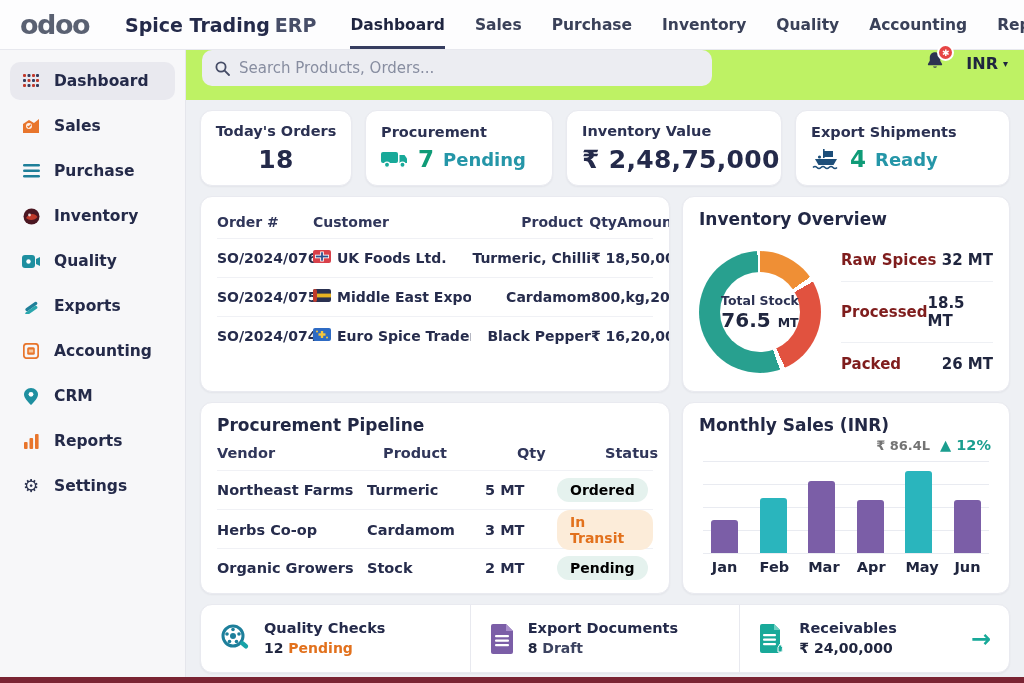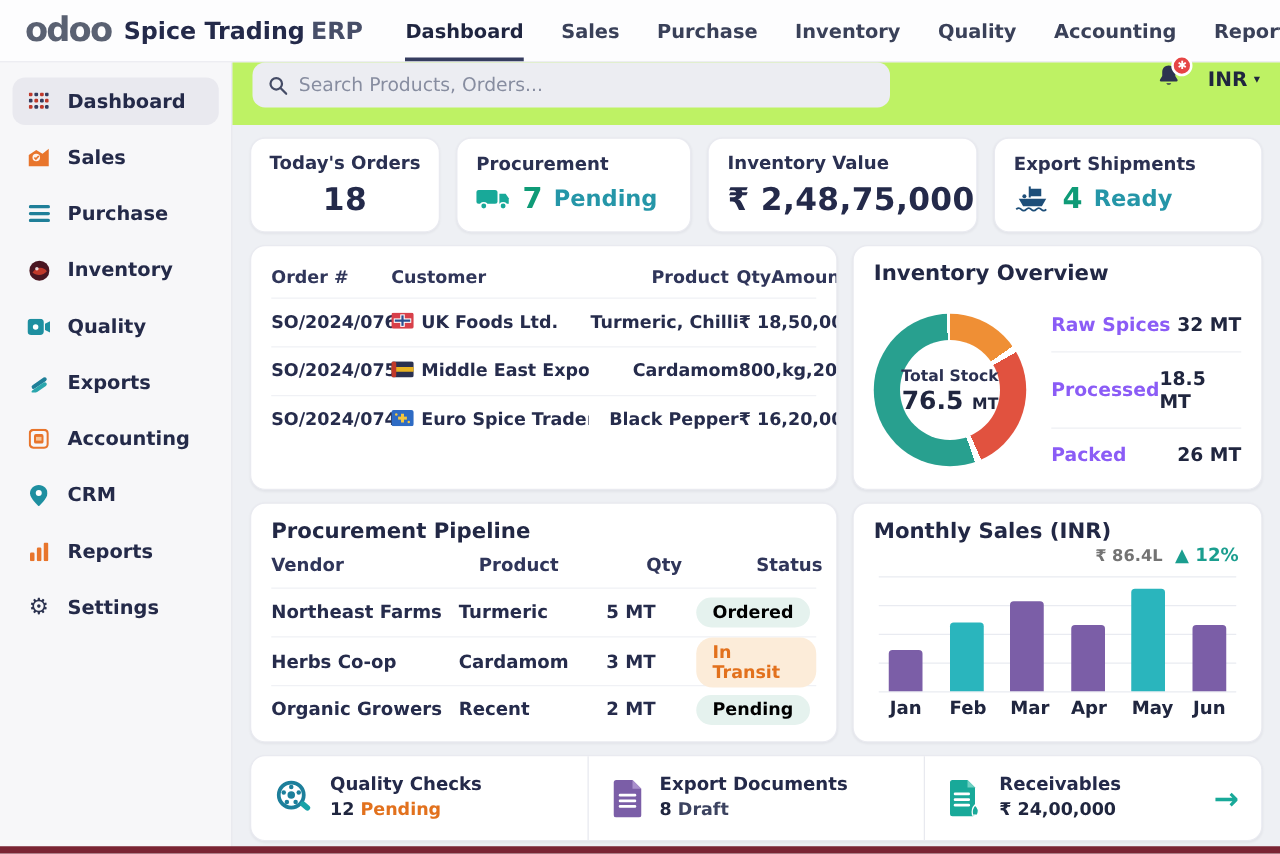--- a/index.html
+++ b/index.html
@@ -1,21 +1,21 @@
 <!DOCTYPE html>
 <html><head>
 <meta charset="utf-8">
 <style>
   * { margin:0; padding:0; box-sizing:border-box; }
   html,body { width:1024px; height:683px; overflow:hidden; }
   body { font-family:"DejaVu Sans","Liberation Sans",sans-serif; background:#eef0f4; color:#262c4c; position:relative; }
 
   
   .topnav { height:50px; background:#fdfdfe; border-bottom:1px solid #e7e8ee; display:flex; align-items:center; padding:0 20px; }
-  .logo { font-size:27px; font-weight:800; color:#5a6172; letter-spacing:-1.5px; margin-right:10px; }
+  .logo { font-size:27px; font-weight:800; color:#5a6172; letter-spacing:-1.5px; margin-right:36px; }
   .brand { font-size:19px; font-weight:800; color:#242a4a; margin-right:34px; white-space:nowrap; }
   .brand .suffix { color:#474e68; margin-left:5px; }
   .navlinks { display:flex; height:100%; gap:30px; }
   .nav-item { display:flex; align-items:center; height:100%; font-size:15.5px; font-weight:600; color:#3a4159; border-bottom:3px solid transparent; padding-top:3px; cursor:pointer; }
   .nav-item.active { font-weight:800; color:#1f2540; border-bottom-color:#363d60; }
 
   
   .shell { display:flex; height:633px; }
   .sidebar { width:186px; background:#f7f7f9; border-right:1px solid #e5e6ec; padding:12px 10px; }
   .side-item { display:flex; align-items:center; gap:13px; padding:9px 11px; border-radius:10px; font-size:15.5px; font-weight:700; color:#242a49; margin-bottom:7px; cursor:pointer; }
@@ -66,21 +66,21 @@
 
   .donut-wrap { display:flex; align-items:center; gap:20px; }
   .donut { width:122px; height:122px; border-radius:50%; position:relative; }
   .donut-hole { position:absolute; inset:21px; background:#fff; border-radius:50%; display:flex; flex-direction:column; align-items:center; justify-content:center; }
   .donut-lab { font-size:12.5px; font-weight:700; color:#2b3152; }
   .donut-val { font-size:20px; font-weight:800; color:#20263f; }
   .donut-val small { font-size:12.5px; font-weight:700; }
   .legend { flex:1; }
   .legend-row { display:flex; justify-content:space-between; align-items:center; padding:12px 0; border-bottom:1px solid #eef0f4; font-size:15px; }
   .legend-row:last-child { border-bottom:0; }
-  .legend-label { font-weight:700; color:#8b5cf6; }
+  .legend-label { font-weight:700; color:#7f1d1d; }
   .legend-val { font-weight:800; color:#20263f; }
 
   .pp-head { display:grid; grid-template-columns:150px 118px 72px 1fr; font-size:14.5px; font-weight:700; color:#30365a; padding:4px 0 9px;gap:16px; }
   .pp-row { display:grid; grid-template-columns:150px 118px 72px 1fr; align-items:center; font-size:14.5px; font-weight:700; color:#262c4c; border-top:1px solid #f0f1f5; height:39px; }
   .badge { justify-self:start; padding:4px 13px; border-radius:13px; font-size:14px; font-weight:700; }
   .badge.teal { color:#000000; background:#e5f2ee; }
   .badge.orange { color:#e2711d; background:#fcecd9; }
 
   .ms-stats { display:flex; justify-content:flex-end; align-items:baseline; gap:10px; margin:2px 2px 8px; }
   .ms-amount { font-size:13px; font-weight:800; color:#737373; }
@@ -408,21 +408,21 @@
             <div class="badge teal">Ordered</div>
           </div>
           <div class="pp-row">
             <div>Herbs Co-op</div>
             <div>Cardamom</div>
             <div>3 MT</div>
             <div class="badge orange">In Transit</div>
           </div>
           <div class="pp-row">
             <div>Organic Growers</div>
-            <div>Recent</div>
+            <div>Stock</div>
             <div>2 MT</div>
             <div class="badge teal">Pending</div>
           </div>
         </div>
 
         <div class="card panel">
           <div class="panel-head" style="margin-bottom:0;">
             <div class="panel-title">Monthly Sales (INR)</div>
           </div>
           <div class="ms-stats">

